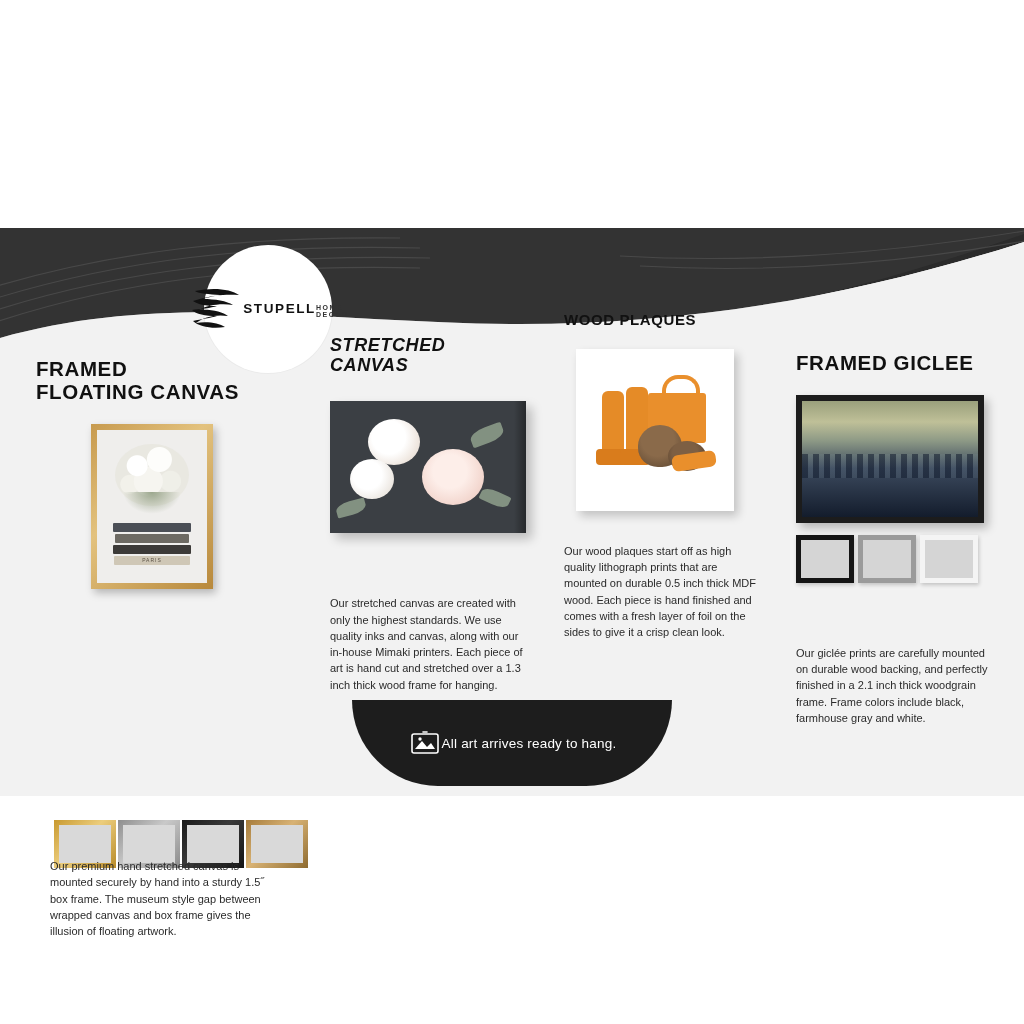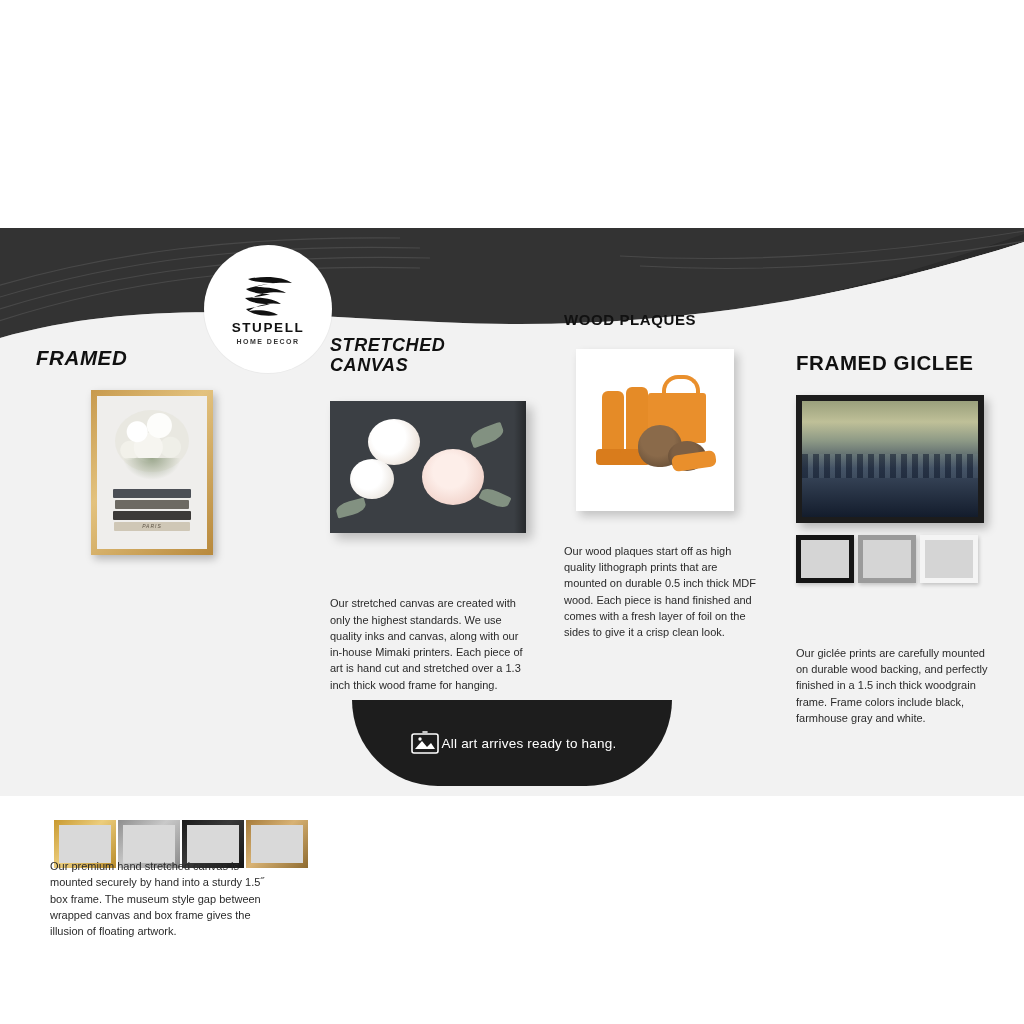--- a/index.html
+++ b/index.html
@@ -43,21 +43,21 @@
   
   .logo-circle {
     position: absolute;
     left: 204px;
     top: 245px;
     width: 128px;
     height: 128px;
     border-radius: 50%;
     background: #ffffff;
     display: flex;
-    flex-direction: column;
+    flex-direction: row;
     align-items: center;
     justify-content: center;
     box-shadow: 0 0 0 1px rgba(0,0,0,0.03);
     z-index: 5;
   }
   .logo-mark {
     width: 56px;
     height: 46px;
     margin-bottom: 2px;
   }
@@ -88,21 +88,21 @@
     text-transform: uppercase;
     color: #111;
   }
   .col-body {
     font-size: 11px;
     line-height: 1.48;
     color: #2a2a2a;
   }
 
   
-  #col1 { left: 36px; top: 347px; width: 260px; font-style: italic; }
+  #col1 { left: 36px; top: 358px; width: 260px; }
   #col1 .col-title { font-size: 20.5px; }
   #col1 .art-wrap { margin-top: 20px; height: 180px; position: relative; }
 
   
   .ffc-frame {
     position: absolute;
     left: 55px; top: 0;
     width: 122px; height: 165px;
     background: linear-gradient(135deg,#c79a4e,#e3c27e 40%,#b8893c);
     padding: 6px;
@@ -412,20 +412,21 @@
         </g>
       </svg>
     </span>
     <div class="logo-name">STUPELL</div>
     <div class="logo-sub">HOME DECOR</div>
   </div>
 
   <div class="col" id="col1">
     <div class="col-title">
       <div>FRAMED</div>
+      <div>FLOATING CANVAS</div>
     </div>
     <div class="art-wrap">
       <div class="ffc-frame">
         <div class="ffc-inner">
           <div class="bouquet"></div>
           <div class="leafy"></div>
           <div class="books">
             <div class="book b1"></div>
             <div class="book b2"></div>
             <div class="book b3"></div>
@@ -497,16 +498,16 @@
             <i></i>
           </div>
         <div class="fsw fsw-gray">
             <i></i>
           </div>
         <div class="fsw fsw-white">
             <i></i>
           </div>
       </div>
     </div>
-    <div class="col-body">Our giclée prints are carefully mounted on durable wood backing, and perfectly finished in a 1.5 inch thick woodgrain frame. Frame colors include black, farmhouse gray and white.</div>
+    <div class="col-body">Our giclée prints are carefully mounted on durable wood backing, and perfectly finished in a 2.1 inch thick woodgrain frame. Frame colors include black, farmhouse gray and white.</div>
   </div>
 
 </div>
 
 </body></html>

